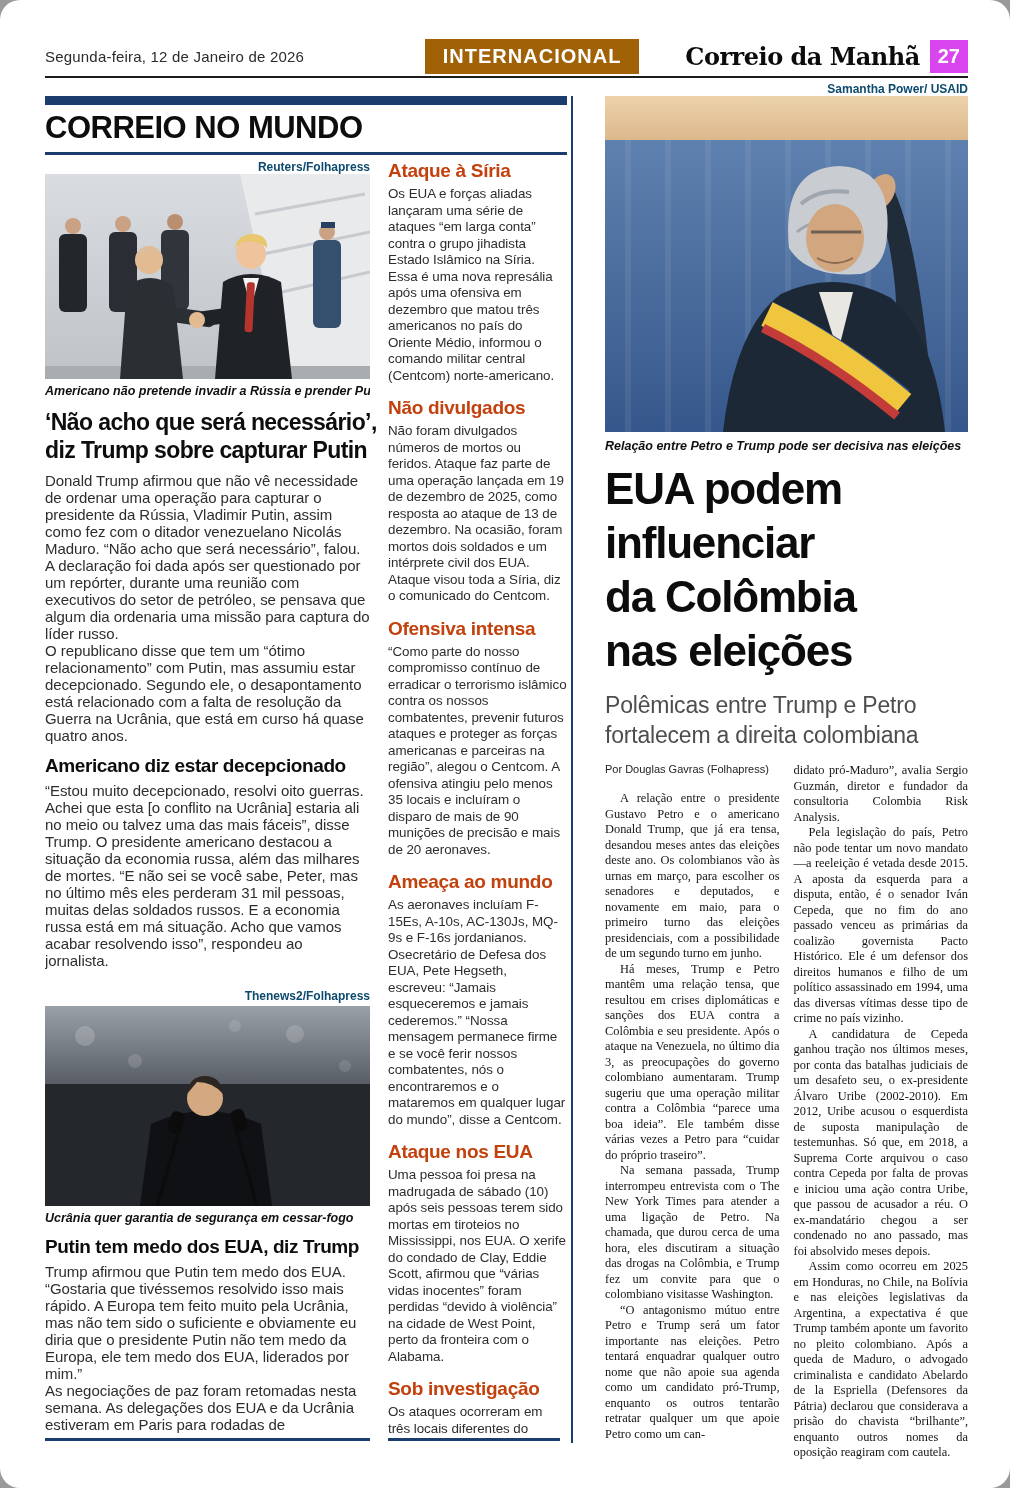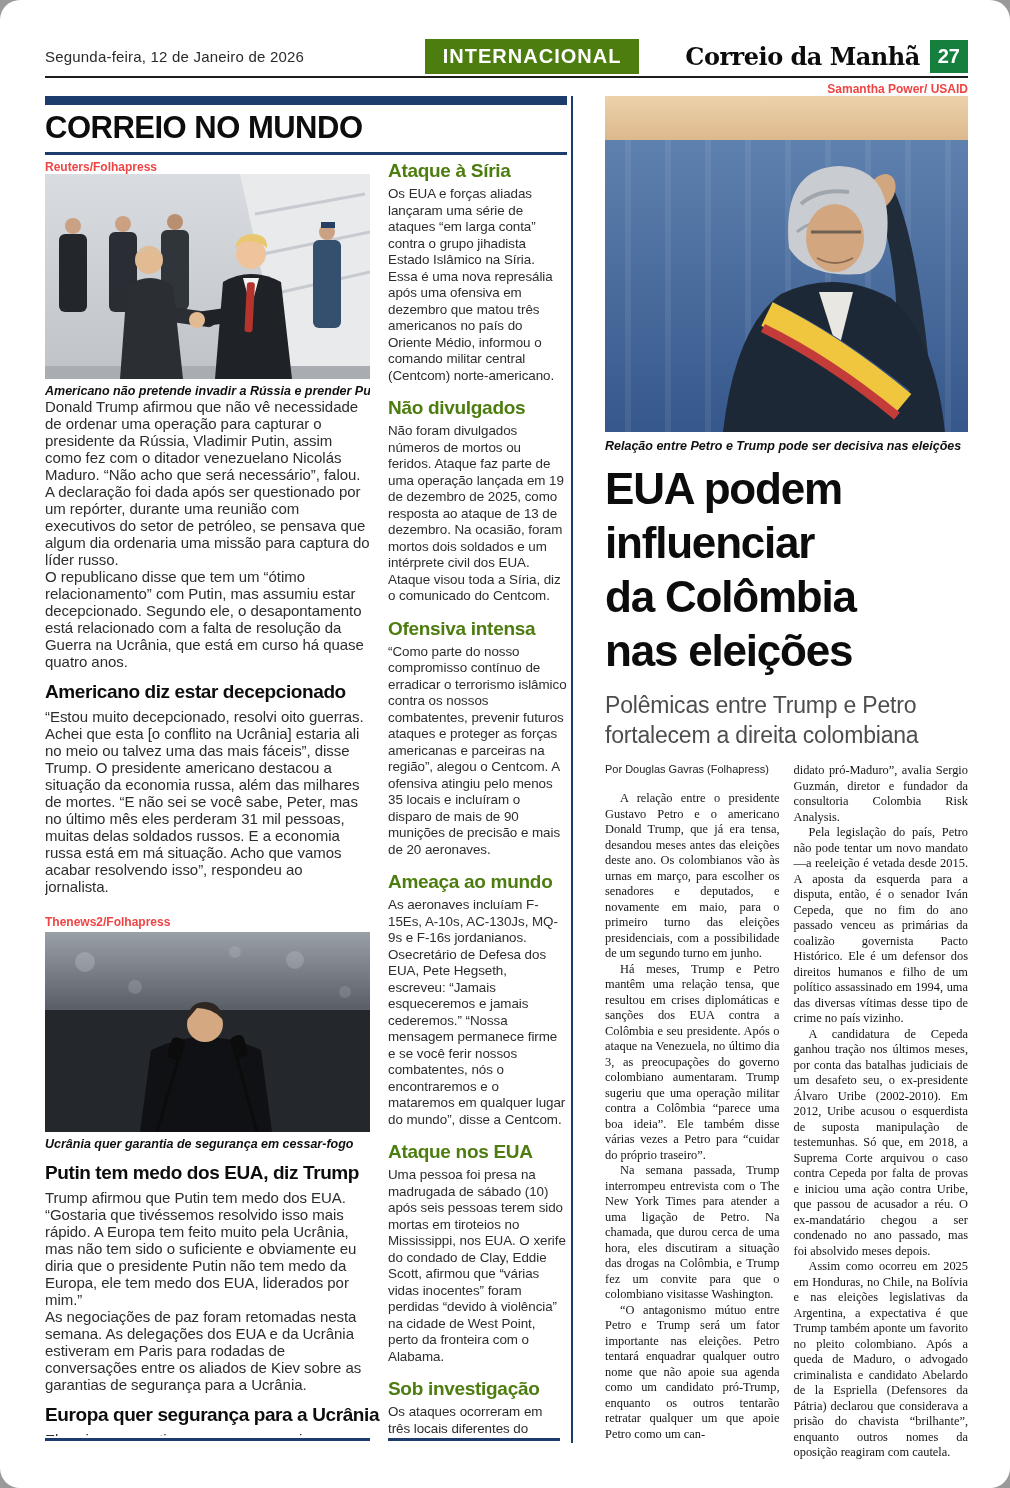--- a/index.html
+++ b/index.html
@@ -3,27 +3,27 @@
 <meta charset="utf-8">
 <style>
   * { margin:0; padding:0; box-sizing:border-box; }
   body { background:#9a9a9a; font-family:"Liberation Sans", sans-serif; }
   .page { position:relative; width:1010px; height:1488px; background:#fff; margin:0 auto; overflow:hidden; color:#1c1c1c;border-radius:20px; }
 
   
   .topbar { position:absolute; left:45px; right:42px; top:36px; height:42px;
             border-bottom:2px solid #1c1c1c; display:flex; align-items:center; }
   .edition-date { flex:1; font-size:15px; color:#2b2b2b; letter-spacing:.2px; }
-  .section-box { background:#4d7c0f; color:#fff; font-weight:800; font-size:20px;
+  .section-box { background:#a16207; color:#fff; font-weight:800; font-size:20px;
                  letter-spacing:1px; padding:6px 18px; margin-right:46px; }
   .masthead { font-family:"DejaVu Serif", serif; font-weight:700; font-size:24px;
               letter-spacing:-.5px; color:#0c0c0c; margin-right:10px; white-space:nowrap; }
-  .page-box { background:#15803d; color:#fff; font-weight:800; font-size:20px; padding:5px 8px; }
-
-  .credit { font-size:12px; font-weight:700; color:#ef4444; white-space:nowrap; }
+  .page-box { background:#d946ef; color:#fff; font-weight:800; font-size:20px; padding:5px 8px; }
+
+  .credit { font-size:12px; font-weight:700; color:#0c4a6e; text-align:right; white-space:nowrap; }
   .top-right-credit { position:absolute; right:42px; top:82px; }
 
   
   .left-block { position:absolute; left:45px; top:96px; width:522px; height:1340px; overflow:hidden; }
   .kicker-bar { height:9px; background:#1d3c6e; }
   .world-title { font-size:31px; font-weight:800; letter-spacing:-.5px; color:#0d0d0d; margin:5px 0 6px; }
   .kicker-rule { height:3px; background:#1d3c6e; margin-bottom:5px; }
   .cols { display:flex; gap:18px; }
   .col1 { width:325px; flex:0 0 325px; }
   .col2 { flex:1; min-width:0; }
@@ -33,21 +33,21 @@
              white-space:nowrap; overflow:hidden; margin:5px 0 0; }
   .lead-headline { margin:10px 0 8px; color:#0d0d0d; }
   .lead-headline span { display:block; font-size:23px; font-weight:700; letter-spacing:-.6px;
                         line-height:28px; white-space:nowrap; }
   .body-sans p { font-size:15px; line-height:17px; color:#2d2d2d; letter-spacing:-.05px; }
   .subhead { font-size:19px; font-weight:800; letter-spacing:-.4px; color:#0d0d0d;
              margin:11px 0 5px; white-space:nowrap; }
   .credit-inline { margin:20px 0 3px; }
 
   
-  .brief h3 { font-size:19px; font-weight:800; letter-spacing:-.3px; color:#4d7c0f; margin:0 0 4px; }
+  .brief h3 { font-size:19px; font-weight:800; letter-spacing:-.3px; color:#c2410c; margin:0 0 4px; }
   .brief + .brief h3 { margin-top:13px; }
   .brief p { font-size:13.4px; line-height:16.5px; color:#2d2d2d; letter-spacing:-.05px; }
 
   
   .vdivider { position:absolute; left:571px; top:96px; width:2px; height:1347px; background:#1d3c6e; }
   .bottom-rule { position:absolute; top:1438px; height:3px; background:#1d3c6e; }
   .rule-a { left:45px; width:325px; }
   .rule-b { left:388px; width:172px; }
 
   
@@ -119,20 +119,24 @@
           <circle cx="206" cy="80" r="15" fill="#efc39c"></circle>
           <path d="M190,74 Q193,60 208,60 Q223,61 222,74 Q214,66 198,68 Z" fill="#e8c76f"></path>
           <polygon points="198,104 214,104 206,134" fill="#f4f4f2"></polygon>
           <rect x="202" y="108" width="8" height="50" rx="3" fill="#b5342e" transform="rotate(3 202 108)"></rect>
           <rect x="152" y="138" width="46" height="15" rx="7" fill="#1f2226" transform="rotate(-8 152 138)"></rect>
           <circle cx="152" cy="146" r="8" fill="#e3bb93"></circle>
         </svg>
 
         <div class="caption">Americano não pretende invadir a Rússia e prender Putin</div>
 
+        <h2 class="lead-headline">
+          <span>‘Não acho que será necessário’,</span>
+          <span>diz Trump sobre capturar Putin</span>
+        </h2>
 
         <p>Donald Trump afirmou que não vê necessidade de ordenar uma operação para capturar o presidente da Rússia, Vladimir Putin, assim como fez com o ditador venezuelano Nicolás Maduro. “Não acho que será necessário”, falou. A declaração foi dada após ser questionado por um repórter, durante uma reunião com executivos do setor de petróleo, se pensava que algum dia ordenaria uma missão para captura do líder russo.</p>
         <p>O republicano disse que tem um “ótimo relacionamento” com Putin, mas assumiu estar decepcionado. Segundo ele, o desapontamento está relacionado com a falta de resolução da Guerra na Ucrânia, que está em curso há quase quatro anos.</p>
 
         <h3 class="subhead">Americano diz estar decepcionado</h3>
         <p>“Estou muito decepcionado, resolvi oito guerras. Achei que esta [o conflito na Ucrânia] estaria ali no meio ou talvez uma das mais fáceis”, disse Trump. O presidente americano destacou a situação da economia russa, além das milhares de mortes. “E não sei se você sabe, Peter, mas no último mês eles perderam 31 mil pessoas, muitas delas soldados russos. E a economia russa está em má situação. Acho que vamos acabar resolvendo isso”, respondeu ao jornalista.</p>
 
         <div class="credit credit-inline">Thenews2/Folhapress</div>
 
         <svg class="photo" viewBox="0 0 325 200" height="200" preserveAspectRatio="none" role="img">

